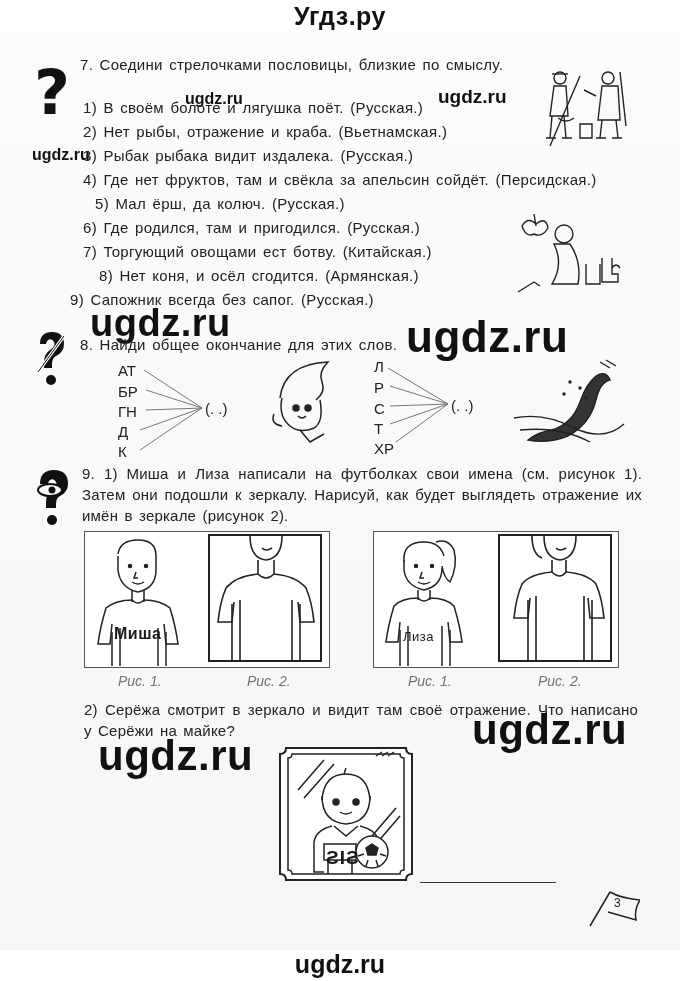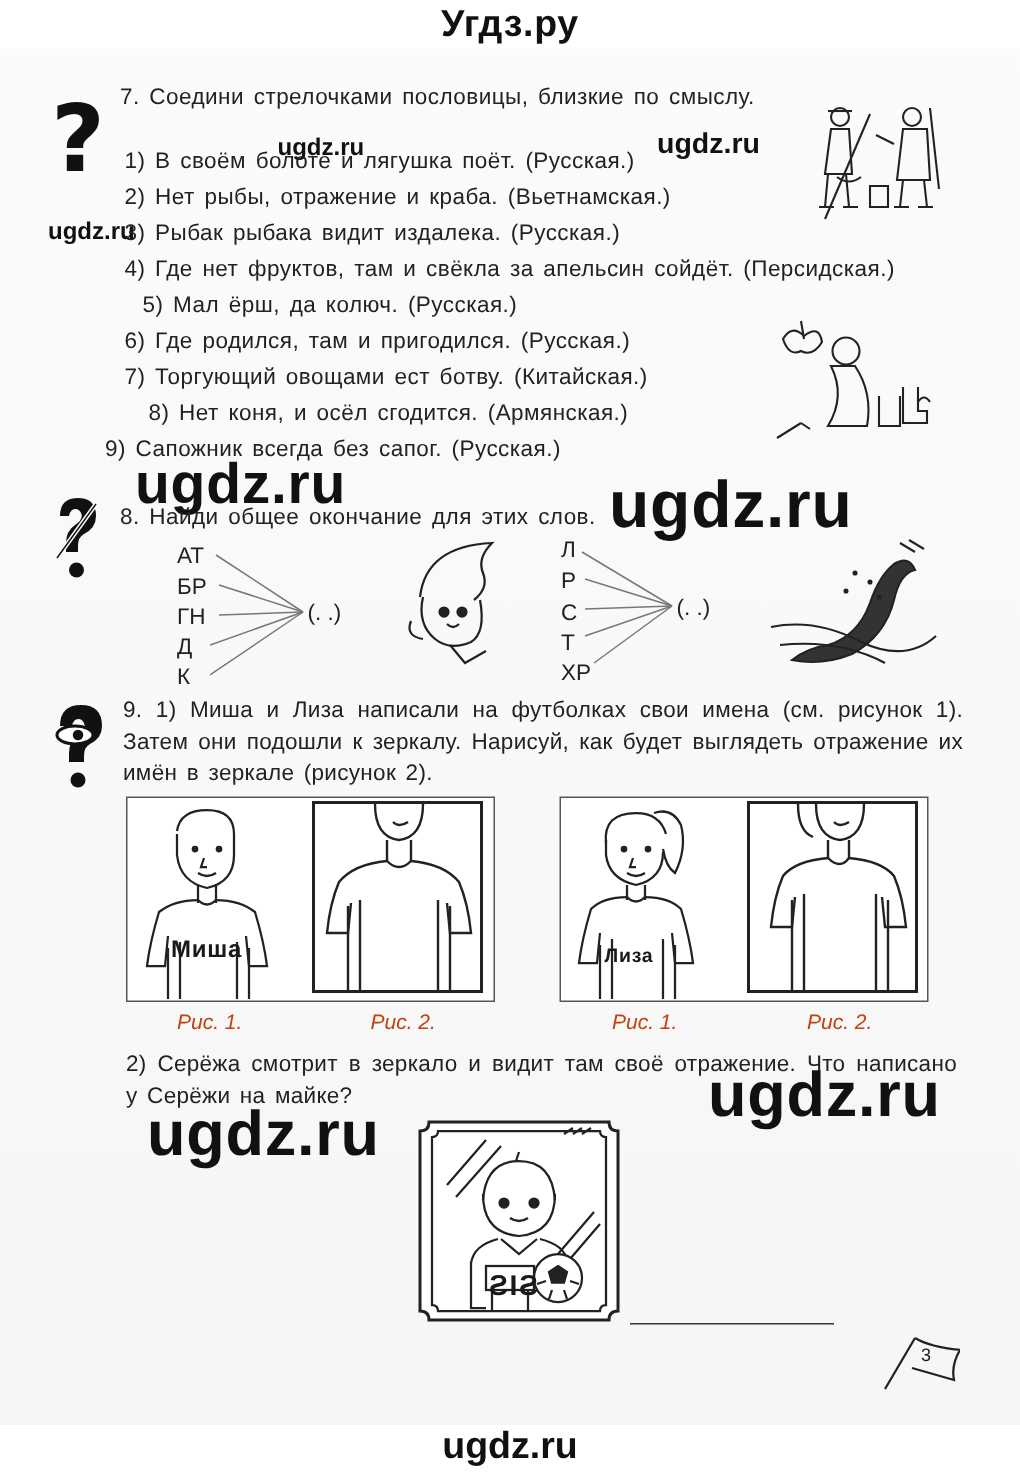--- a/index.html
+++ b/index.html
@@ -21,21 +21,21 @@
     left: 0; width: 680px; top: 950px; text-align: center;
     font-size: 25px; font-weight: bold; color: #111;
   }
   .wm-small { font-size: 16px; font-weight: bold; color: #111; }
   .wm-big { font-size: 38px; font-weight: bold; color: #111; letter-spacing: 0.5px; }
   .line { font-size: 15px; color: #222; white-space: nowrap; letter-spacing: 0.3px; word-spacing: 2px; }
   .line .origin { }
   .para { font-size: 15px; color: #222; line-height: 21px; word-spacing: 2px; letter-spacing: 0.2px; }
   .qicon { font-weight: bold; color: #111; }
   .syll { font-size: 15px; color: #222; }
-  .caption { font-size: 14px; font-style: italic; color: #c2410c; }
+  .caption { font-size: 14px; font-style: italic; color: #737373; }
   .frame { border: 1px solid #555; background: #fff; box-sizing: border-box; }
   .mirror { border: 2px solid #222; background: #fff; box-sizing: border-box; overflow: hidden; }
 </style>
 </head>
 <body>
 
 <div class="page-bg"></div>
 
 <div class="abs site-title">Угдз.ру</div>
 
@@ -200,21 +200,21 @@
     <circle cx="48" cy="30" r="1.5" fill="#222"></circle>
   <path d="M38 36 l-2 6 h4"></path>
     <path d="M34 46 q6 4 12 0"></path>
   <path d="M34 54 v10 M46 54 v10"></path>
   <path d="M34 62 q6 6 12 0"></path>
   <path d="M34 62 q-16 0 -24 8 q-6 20 -8 36 h12 l2 -20"></path>
   <path d="M46 62 q16 0 24 8 q6 20 8 36 h-12 l-2 -20"></path>
   <path d="M16 94 v36 M66 94 v36"></path>
   <path d="M24 90 v40 M58 90 v40"></path>
 </svg>
-<div class="abs" style="left:403px;top:629px;font-size:13px;font-weight:bold;letter-spacing:0.5px;">Лиза</div>
+<div class="abs" style="left:403px;top:629px;font-size:13px;font-weight:normal;letter-spacing:0.5px;">Лиза</div>
 <div class="abs mirror" style="left:498px;top:534px;width:114px;height:128px;">
   <svg width="110" height="124" viewBox="0 0 110 124" fill="none" stroke="#222" stroke-width="1.6">
     <path d="M32 0 q0 18 10 22"></path>
     <path d="M44 0 q0 22 16 24 q16 -2 16 -24"></path>
     <path d="M56 12 q4 4 10 0"></path>
     <path d="M52 24 v12 M66 24 v12"></path>
     <path d="M52 36 q8 8 14 0"></path>
     <path d="M52 36 q-22 2 -30 12 q-6 14 -8 34 h14 l2 -20"></path>
     <path d="M66 36 q22 2 30 12 q6 14 8 34 h-14 l-2 -20"></path>
     <path d="M28 64 v60 M92 64 v60"></path>

